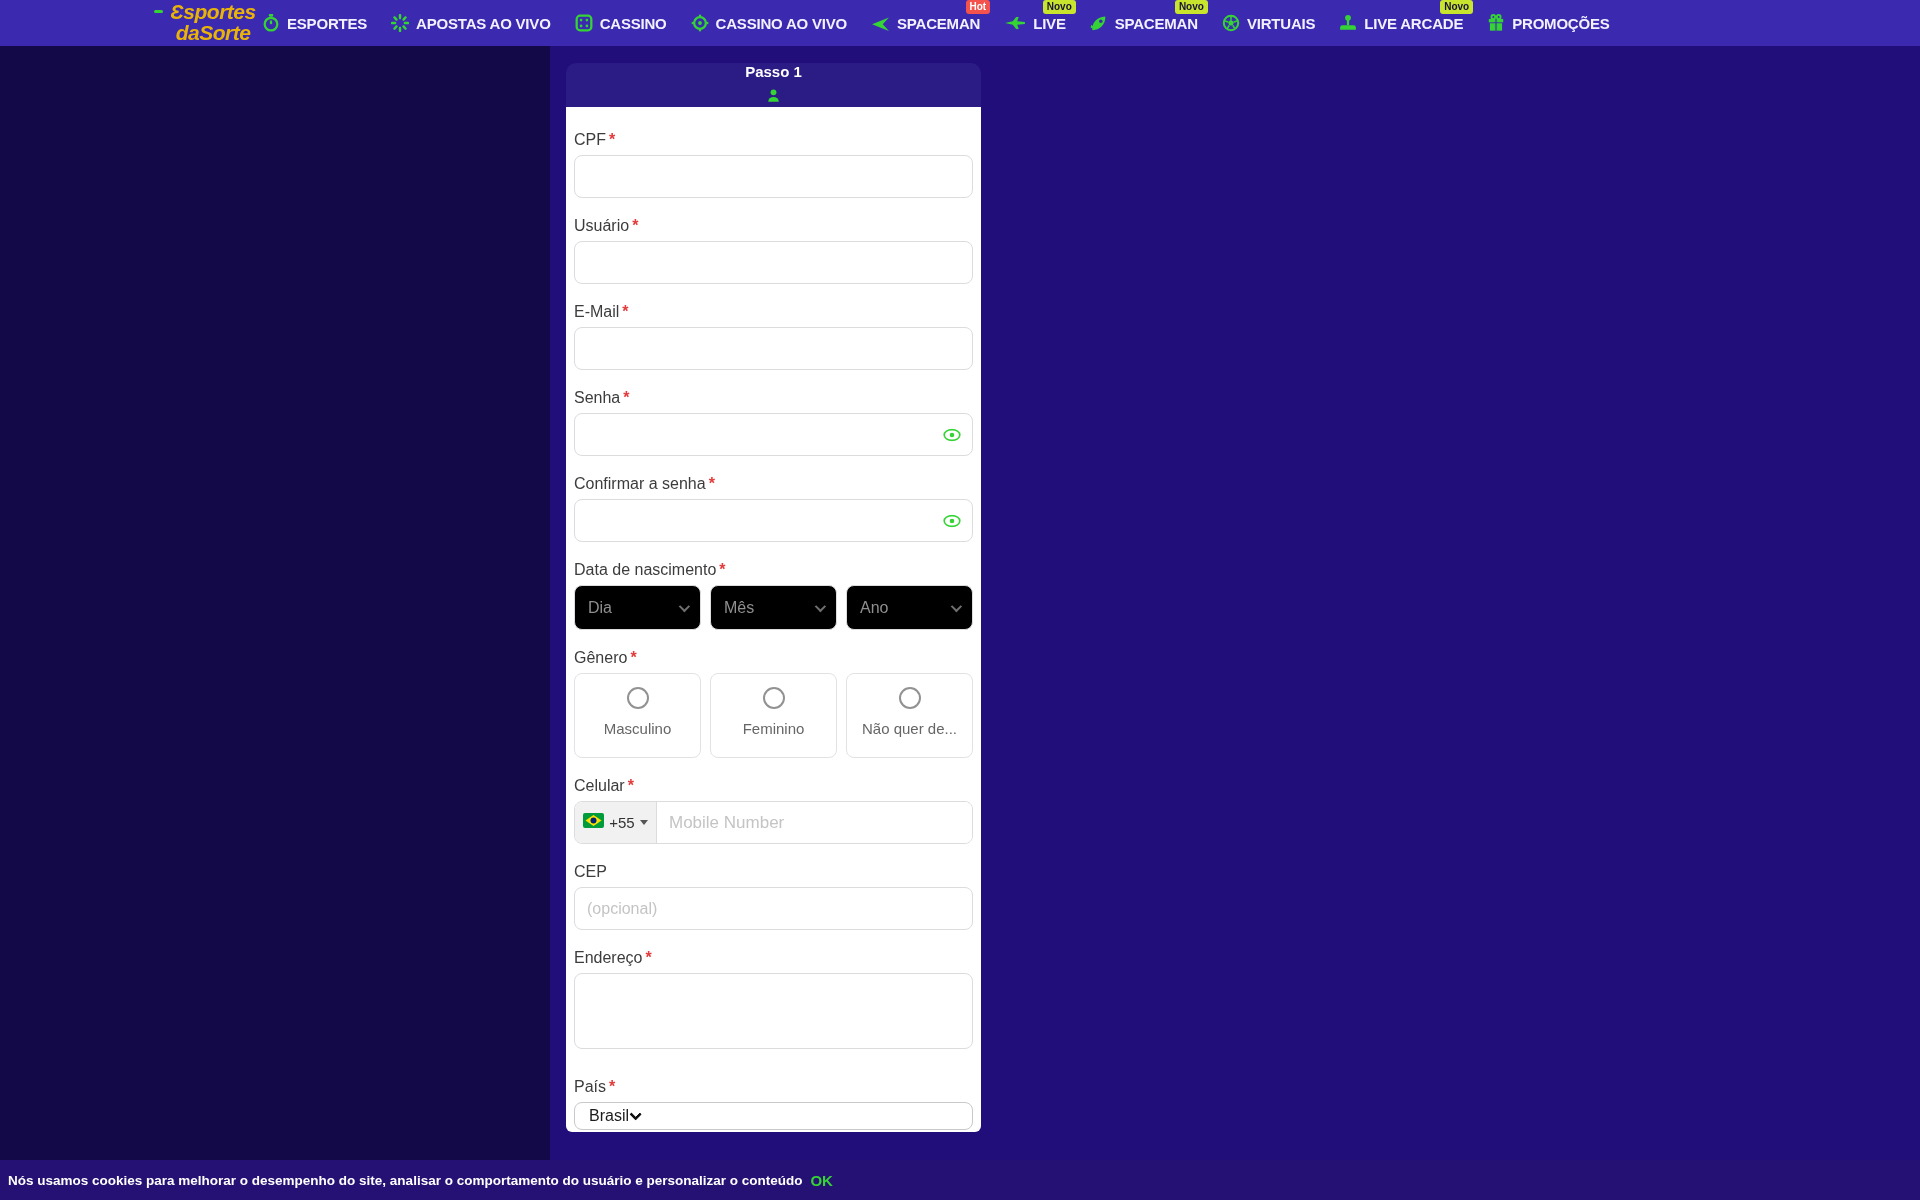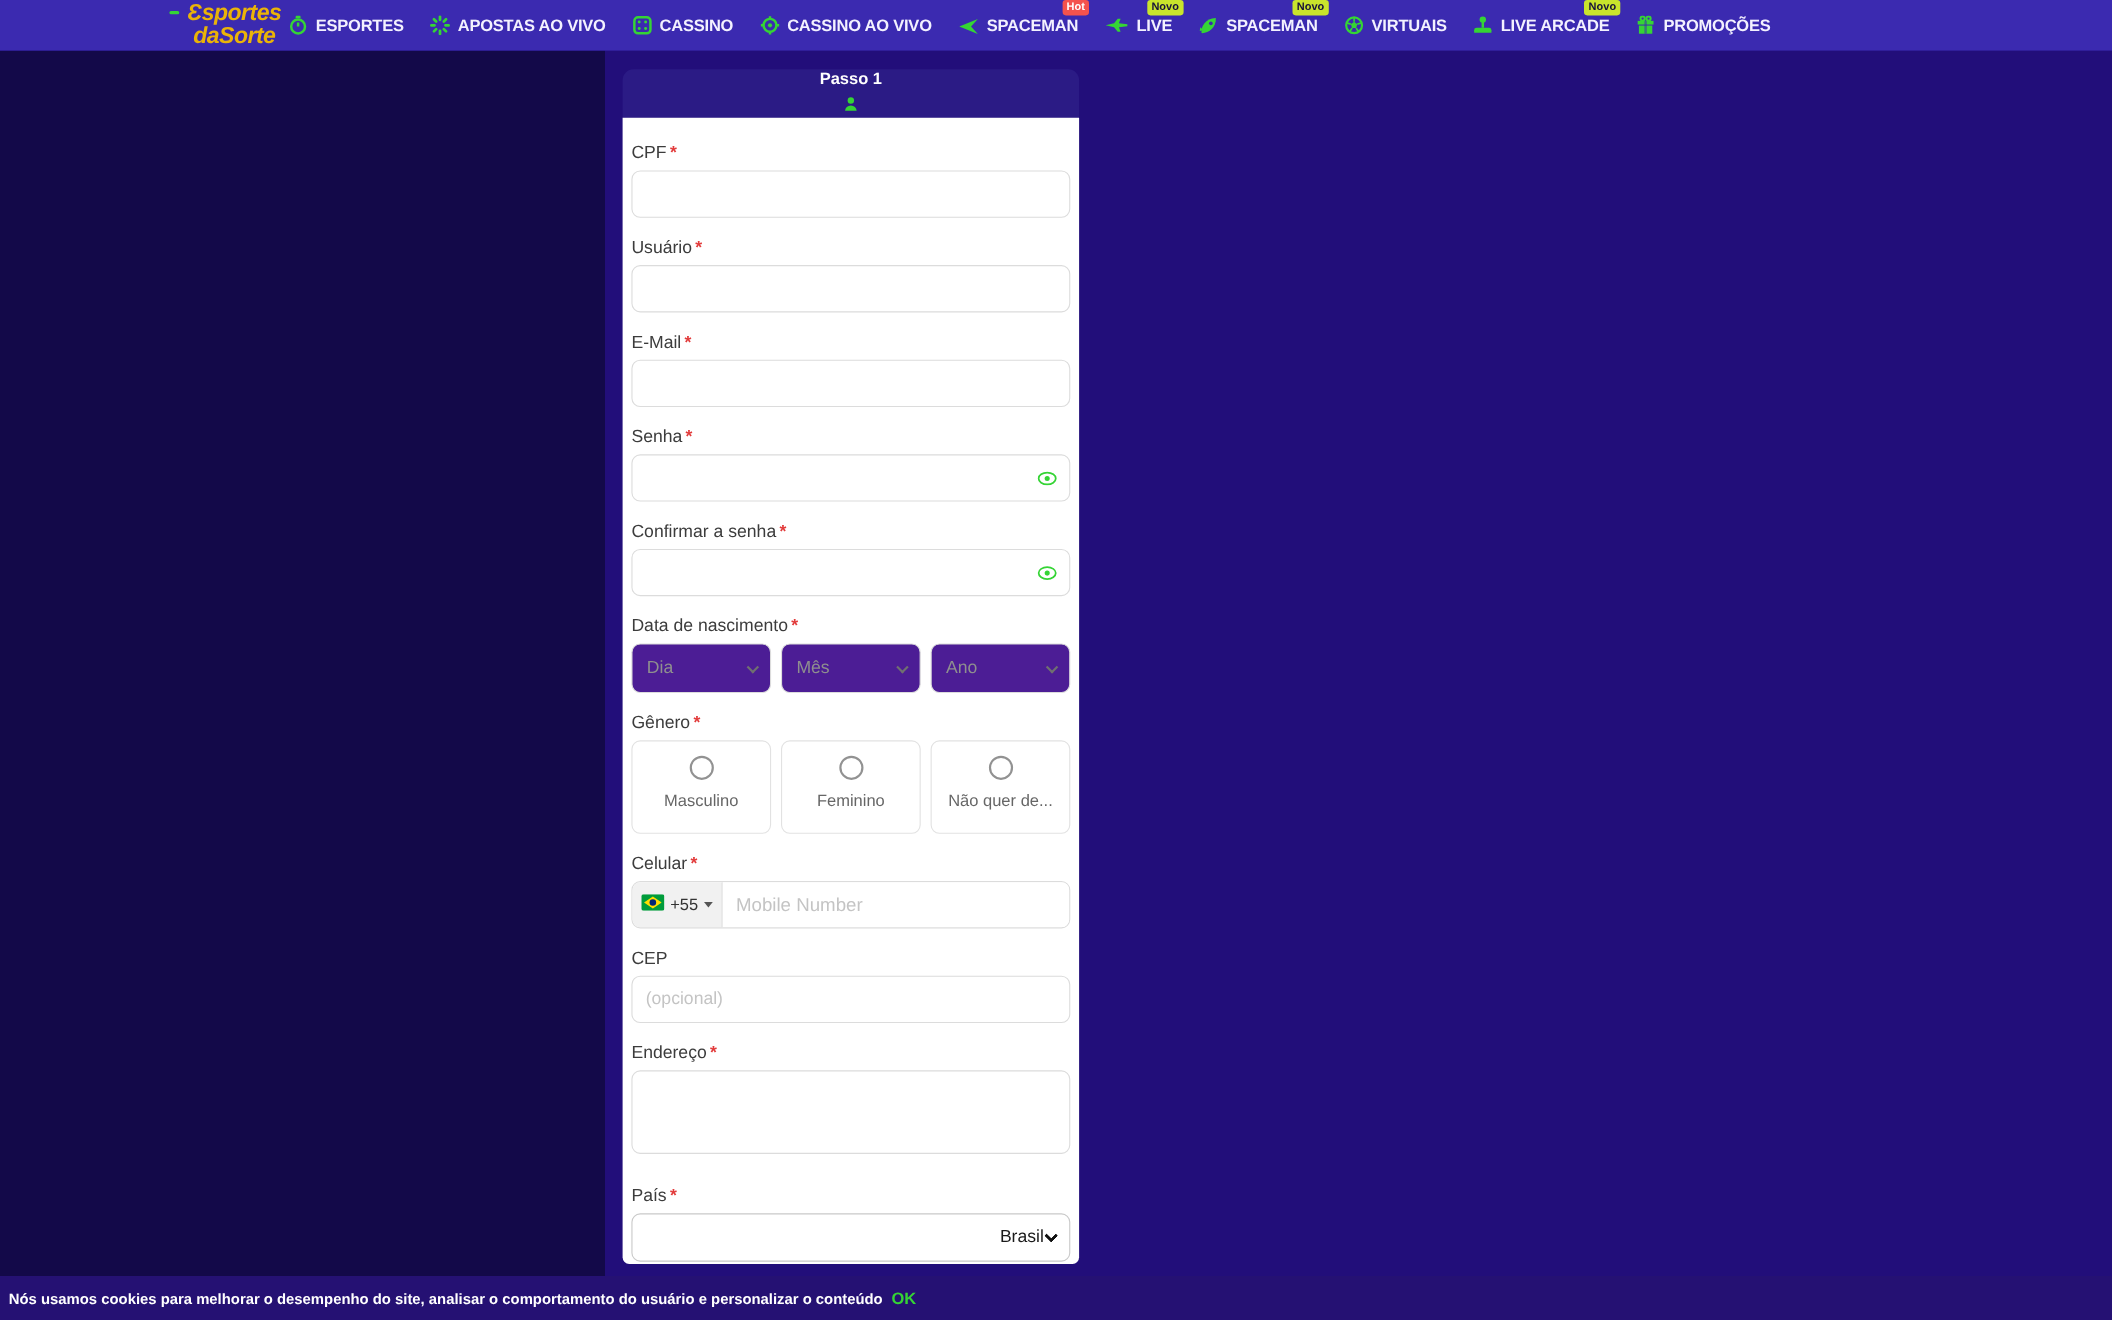--- a/index.html
+++ b/index.html
@@ -30,39 +30,39 @@
 
   .group { margin-bottom:18px; }
   .flabel { display:block; font-size:16px; color:#3c3c3c; line-height:19px; margin-bottom:6px; }
   .req { color:#e23b3b; font-weight:700; margin-left:3px; }
   .tinput { width:100%; height:43px; border:1px solid #dcdcdc; border-radius:8px; background:#fff; font-size:16px; color:#222; padding:0 12px; outline:none; font-family:"Liberation Sans", sans-serif; }
   .tinput::placeholder { color:#c4c4c4; }
   .pwd-wrap { position:relative; }
   .eye { position:absolute; right:12px; top:50%; transform:translateY(-50%); cursor:pointer; display:flex; }
 
   .row3 { display:flex; gap:9px; }
-  .fake-select { flex:1; height:45px; border:1px solid #dcdcdc; border-radius:8px; background:#4c1d95; display:flex; align-items:center; justify-content:space-between; padding:0 13px; cursor:pointer; }
+  .fake-select { flex:1; height:45px; border:1px solid #dcdcdc; border-radius:8px; background:#000000; display:flex; align-items:center; justify-content:space-between; padding:0 13px; cursor:pointer; }
   .fake-select .sel-txt { font-size:16px; color:#8f8f8f; }
   .chev { width:8px; height:8px; border-right:2px solid #707070; border-bottom:2px solid #707070; transform:rotate(45deg) translateY(-2px); }
 
   .radio-card { flex:1; height:85px; border:1px solid #e2e2e2; border-radius:8px; background:#fff; display:flex; flex-direction:column; align-items:center; padding-top:13px; cursor:pointer; overflow:hidden; }
   .radio-circle { width:22px; height:22px; border:2px solid #929292; border-radius:50%; background:#fff; }
   .radio-lbl { margin-top:11px; font-size:15px; color:#666; white-space:nowrap; }
 
   .phone { display:flex; height:43px; border:1px solid #dcdcdc; border-radius:8px; overflow:hidden; background:#fff; }
   .dial { width:82px; background:#f1f1f1; border-right:1px solid #dcdcdc; display:flex; align-items:center; justify-content:center; gap:5px; cursor:pointer; }
   .dial .code { font-size:15px; color:#333; }
   .caret { width:0; height:0; border-left:4px solid transparent; border-right:4px solid transparent; border-top:5px solid #555; }
   .phone input { flex:1; border:none; outline:none; font-size:17px; color:#222; padding:0 12px; font-family:"Liberation Sans", sans-serif; }
   .phone input::placeholder { color:#c4c4c4; }
 
   .tarea { width:100%; height:76px; border:1px solid #dcdcdc; border-radius:8px; resize:none; outline:none; font-size:16px; padding:8px 12px; font-family:"Liberation Sans", sans-serif; }
   .group-end { margin-bottom:24px; }
 
-  .country { height:44px; border:1px solid #c9c9c9; border-radius:8px; background:#fff; display:flex; align-items:center; justify-content:flex-end; padding:0 14px; cursor:pointer; }
+  .country { height:28px; border:1px solid #c9c9c9; border-radius:8px; background:#fff; display:flex; align-items:center; justify-content:flex-start; padding:0 14px; cursor:pointer; }
   .country .sel-txt { font-size:16px; color:#1b1b1b; }
   .chev-dark { width:9px; height:9px; border-right:3px solid #111; border-bottom:3px solid #111; border-radius:1px; transform:rotate(45deg) translateY(-3px); }
 
   
   .cookie { position:absolute; left:0; bottom:0; width:1920px; height:40px; background:#251173; display:flex; align-items:center; padding-left:8px; z-index:6; }
   .cookie .msg { color:#ffffff; font-weight:700; font-size:13.5px; }
   .cookie .ok { color:#35d435; font-weight:800; font-size:15px; margin-left:8px; cursor:pointer; }
 
   .g { fill:#35d435; }
   .gs { stroke:#35d435; fill:none; }

